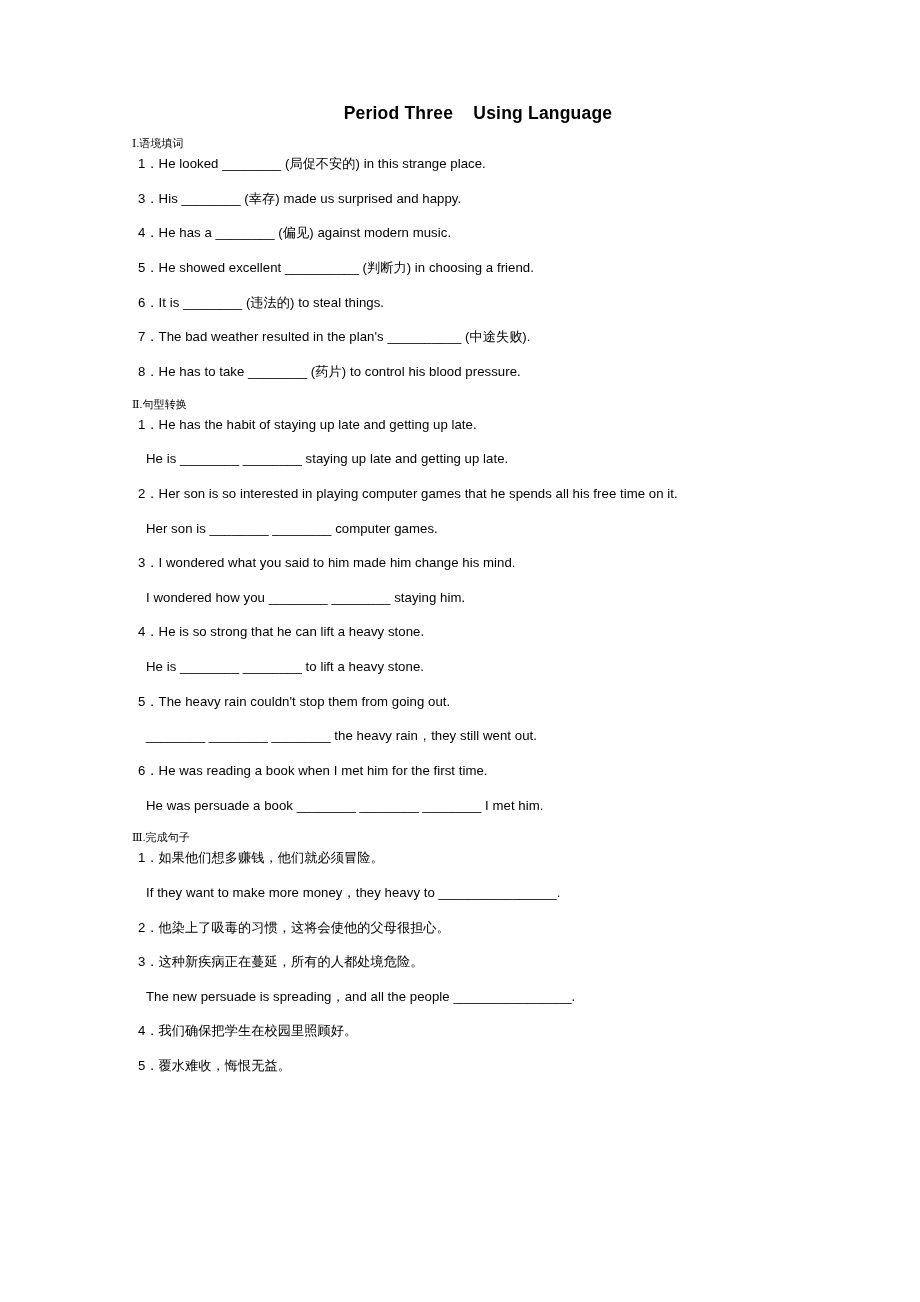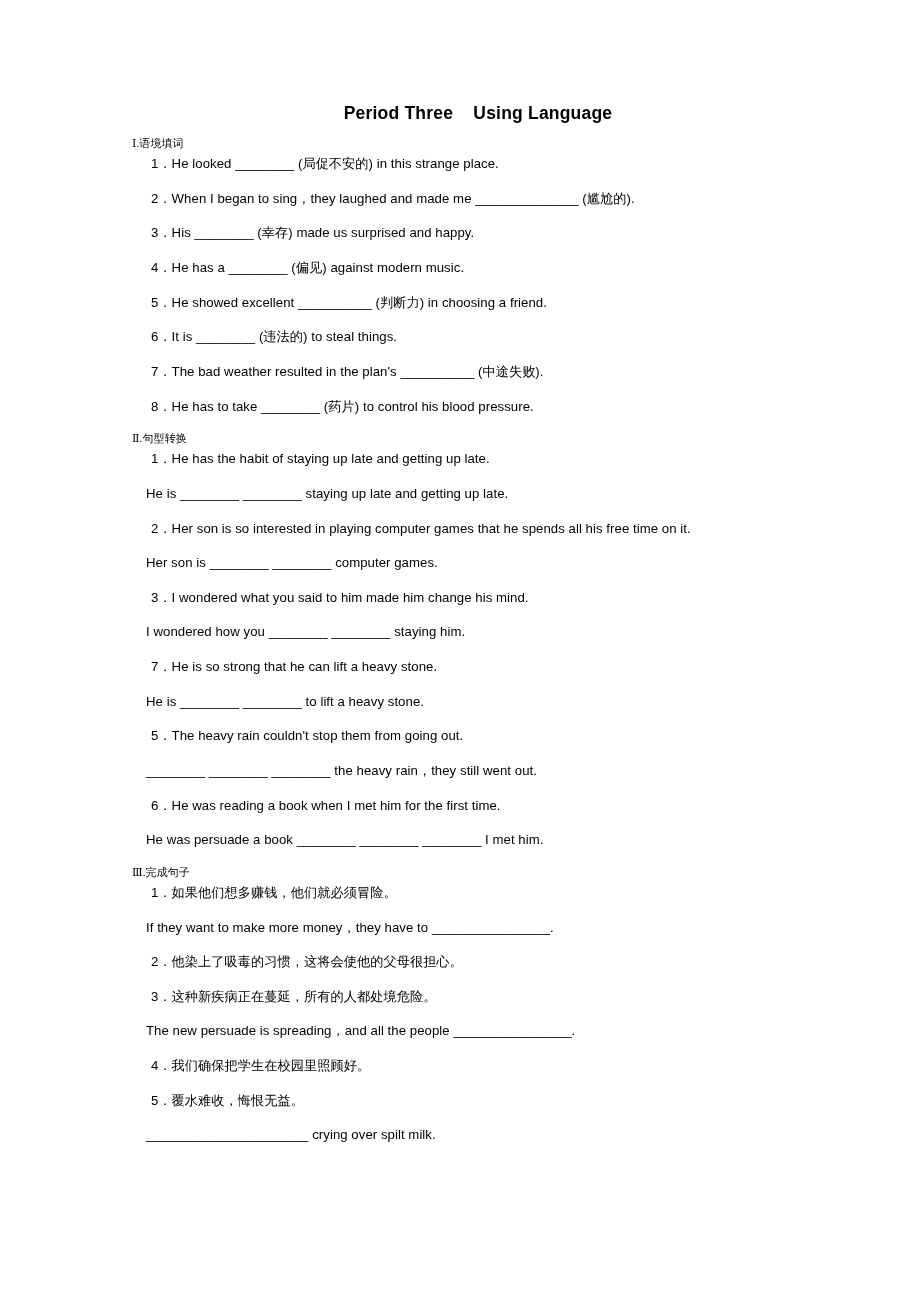--- a/index.html
+++ b/index.html
@@ -44,66 +44,64 @@
     font-size: 13.2px;
     line-height: 1.45;
     margin: 0 0 15.5px 0;
     white-space: pre-wrap;
     letter-spacing: 0.05px;
   }
   .q-line.answer {
     margin-left: 8px;
   }
   .q-line.numbered {
-    margin-left: 13px;
+    margin-left: 0;
   }
   .sect-block {
     margin-bottom: 0;
   }
 </style>
 </head>
 <body>
 
 <div class="page">
 
   <h1 class="doc-title">Period Three    Using Language</h1>
 
   <div class="sect-block">
     <div class="section-head">Ⅰ.语境填词</div>
     <div class="q-line numbered">1．He looked ________ (局促不安的) in this strange place.</div>
-    <div class="q-line numbered">2．When I began to sing，they laughed and made me ______________ (尴尬的).</div>
     <div class="q-line numbered">3．His ________ (幸存) made us surprised and happy.</div>
     <div class="q-line numbered">4．He has a ________ (偏见) against modern music.</div>
     <div class="q-line numbered">5．He showed excellent __________ (判断力) in choosing a friend.</div>
     <div class="q-line numbered">6．It is ________ (违法的) to steal things.</div>
     <div class="q-line numbered">7．The bad weather resulted in the plan's __________ (中途失败).</div>
     <div class="q-line numbered">8．He has to take ________ (药片) to control his blood pressure.</div>
   </div>
 
   <div class="sect-block">
     <div class="section-head">Ⅱ.句型转换</div>
     <div class="q-line numbered">1．He has the habit of staying up late and getting up late.</div>
     <div class="q-line answer">He is ________ ________ staying up late and getting up late.</div>
     <div class="q-line numbered">2．Her son is so interested in playing computer games that he spends all his free time on it.</div>
     <div class="q-line answer">Her son is ________ ________ computer games.</div>
     <div class="q-line numbered">3．I wondered what you said to him made him change his mind.</div>
     <div class="q-line answer">I wondered how you ________ ________ staying him.</div>
-    <div class="q-line numbered">7．He is so strong that he can lift a heavy stone.</div>
+    <div class="q-line numbered">4．He is so strong that he can lift a heavy stone.</div>
     <div class="q-line answer">He is ________ ________ to lift a heavy stone.</div>
     <div class="q-line numbered">5．The heavy rain couldn't stop them from going out.</div>
     <div class="q-line answer">________ ________ ________ the heavy rain，they still went out.</div>
     <div class="q-line numbered">6．He was reading a book when I met him for the first time.</div>
     <div class="q-line answer">He was persuade a book ________ ________ ________ I met him.</div>
   </div>
 
   <div class="sect-block">
     <div class="section-head">Ⅲ.完成句子</div>
     <div class="q-line numbered">1．如果他们想多赚钱，他们就必须冒险。</div>
-    <div class="q-line answer">If they want to make more money，they have to ________________.</div>
+    <div class="q-line answer">If they want to make more money，they heavy to ________________.</div>
     <div class="q-line numbered">2．他染上了吸毒的习惯，这将会使他的父母很担心。</div>
     <div class="q-line numbered">3．这种新疾病正在蔓延，所有的人都处境危险。</div>
     <div class="q-line answer">The new persuade is spreading，and all the people ________________.</div>
     <div class="q-line numbered">4．我们确保把学生在校园里照顾好。</div>
     <div class="q-line numbered">5．覆水难收，悔恨无益。</div>
-    <div class="q-line answer">______________________ crying over spilt milk.</div>
   </div>
 
 </div>
 
 </body></html>

